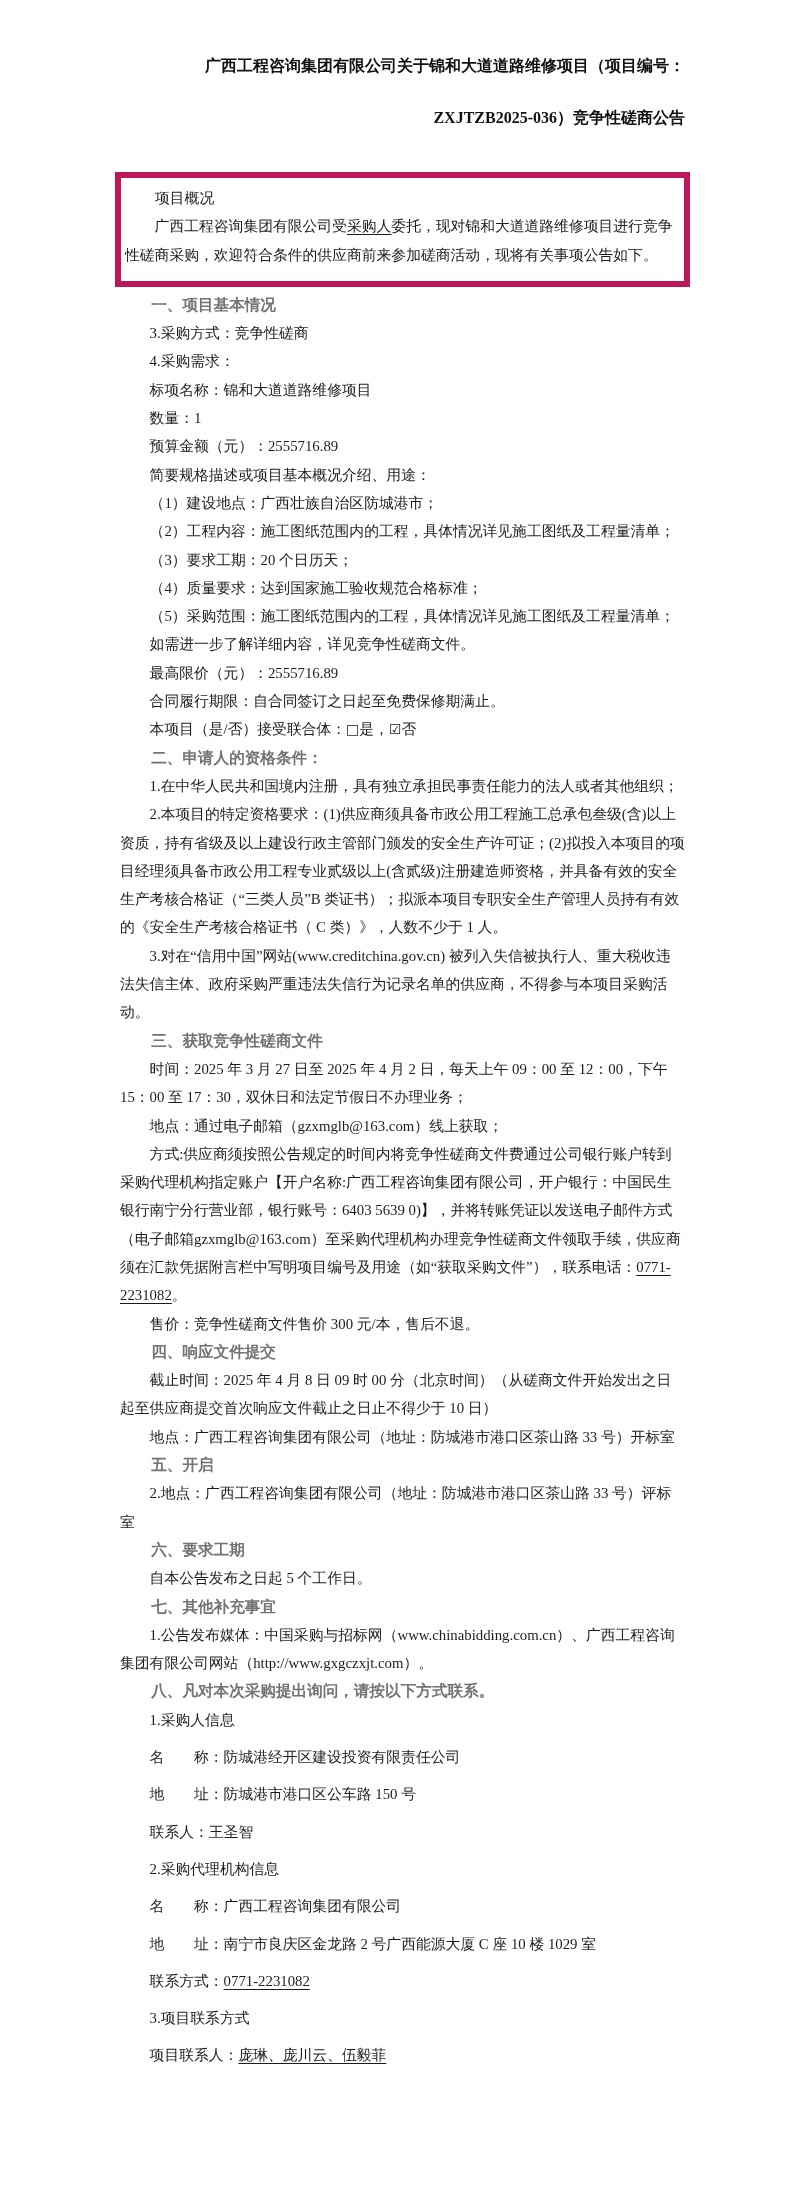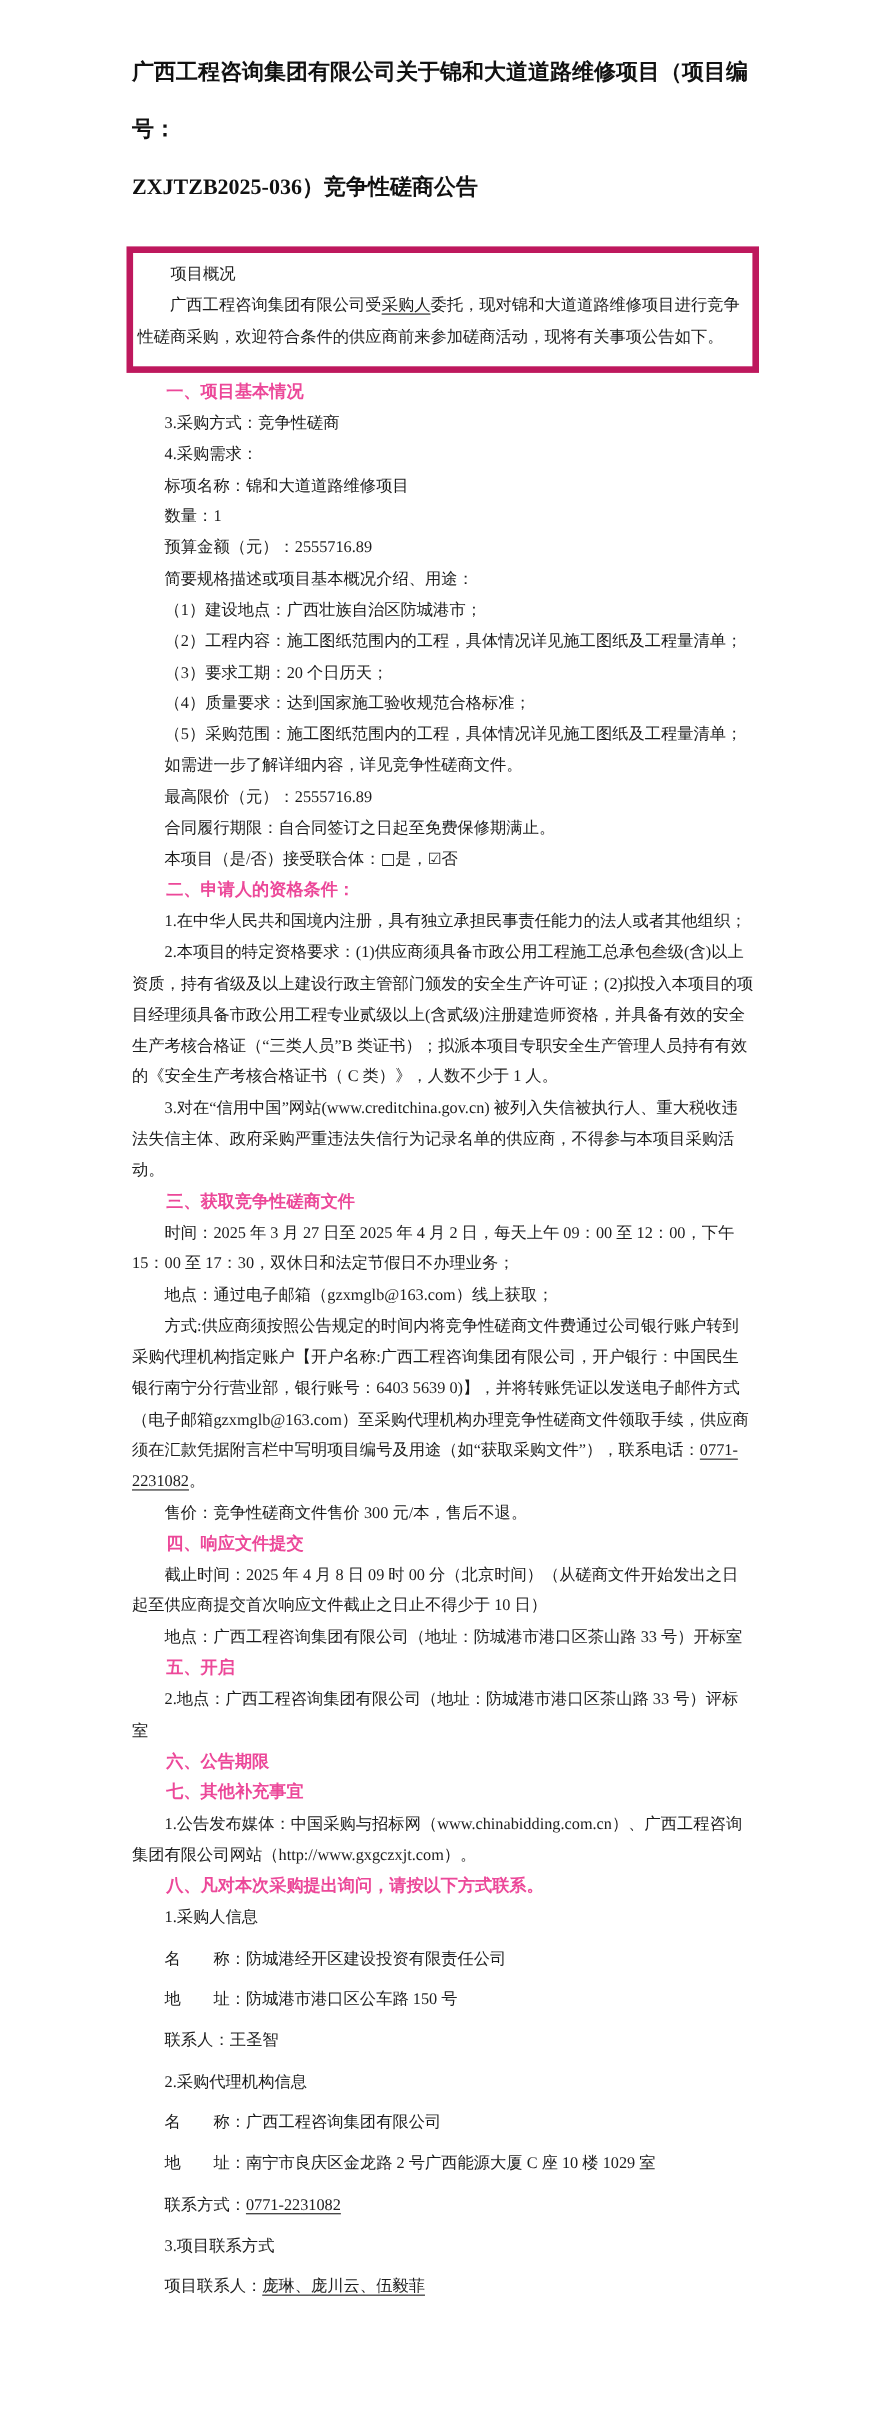--- a/index.html
+++ b/index.html
@@ -7,43 +7,43 @@
     width:800px;
     min-height:2192px;
     box-sizing:border-box;
     background:#ffffff;
     color:#1c1c1c;
     font-family:"Liberation Serif","DejaVu Serif",serif;
     font-size:14.8px;
     padding:40px 115px 60px 120px;
   }
   .title{
-    text-align:left;
+    text-align:right;
     font-weight:bold;
-    font-size:20px;
+    font-size:16px;
     line-height:52px;
     margin:0 0 28px 0;
     color:#111;
   }
   .box{
     border:6px solid #be185d;
     margin:0 -5px 4px -5px;
     padding:6px 6px 12px 4px;
     line-height:28.3px;
   }
   .box .box-heading{margin:0;padding-left:30px;}
   .ln{margin:0;line-height:28.3px;}
   .indent{text-indent:2em;}
   .sec-heading{
     font-weight:bold;
     font-size:15.6px;
     text-indent:2em;
     margin:0;
     line-height:28.3px;
-    color:#ec4899;
+    color:#737373;
   }
   .u{text-decoration:underline;text-underline-offset:3px;}
   .gap{margin-top:9px;}
   .chk{font-family:"DejaVu Sans",sans-serif;font-size:14px;}
 </style>
 </head>
 <body>
 
 <div class="page">
 
@@ -85,21 +85,22 @@
   <p class="ln indent"><span>方式:供应商须按照公告规定的时间内将竞争性磋商文件费通过公司银行账户转到采购代理机构指定账户【开户名称:广西工程咨询集团有限公司，开户银行：中国民生银行南宁分行营业部，银行账号：6403 5639 0)】，并将转账凭证以发送电子邮件方式（电子邮箱gzxmglb@163.com）至采购代理机构办理竞争性磋商文件领取手续，供应商须在汇款凭据附言栏中写明项目编号及用途（如“获取采购文件”），联系电话：</span><span class="u">0771-2231082</span><span>。</span></p>
   <p class="ln indent">售价：竞争性磋商文件售价 300 元/本，售后不退。</p>
 
   <h2 class="sec-heading">四、响应文件提交</h2>
   <p class="ln indent">截止时间：2025 年 4 月 8 日 09 时 00 分（北京时间）（从磋商文件开始发出之日起至供应商提交首次响应文件截止之日止不得少于 10 日）</p>
   <p class="ln indent">地点：广西工程咨询集团有限公司（地址：防城港市港口区茶山路 33 号）开标室</p>
 
   <h2 class="sec-heading">五、开启</h2>
   <p class="ln indent">2.地点：广西工程咨询集团有限公司（地址：防城港市港口区茶山路 33 号）评标室</p>
 
-  <h2 class="sec-heading">六、公告期限</h2>
+  <h2 class="sec-heading">六、要求工期</h2>
+  <p class="ln indent">自本公告发布之日起 5 个工作日。</p>
 
   <h2 class="sec-heading">七、其他补充事宜</h2>
   <p class="ln indent">1.公告发布媒体：中国采购与招标网（www.chinabidding.com.cn）、广西工程咨询集团有限公司网站（http://www.gxgczxjt.com）。</p>
 
   <h2 class="sec-heading">八、凡对本次采购提出询问，请按以下方式联系。</h2>
 
   <p class="ln indent">1.采购人信息</p>
   <p class="ln indent gap">名　　称：防城港经开区建设投资有限责任公司</p>
   <p class="ln indent gap">地　　址：防城港市港口区公车路 150 号</p>
   <p class="ln indent gap">联系人：王圣智</p>

